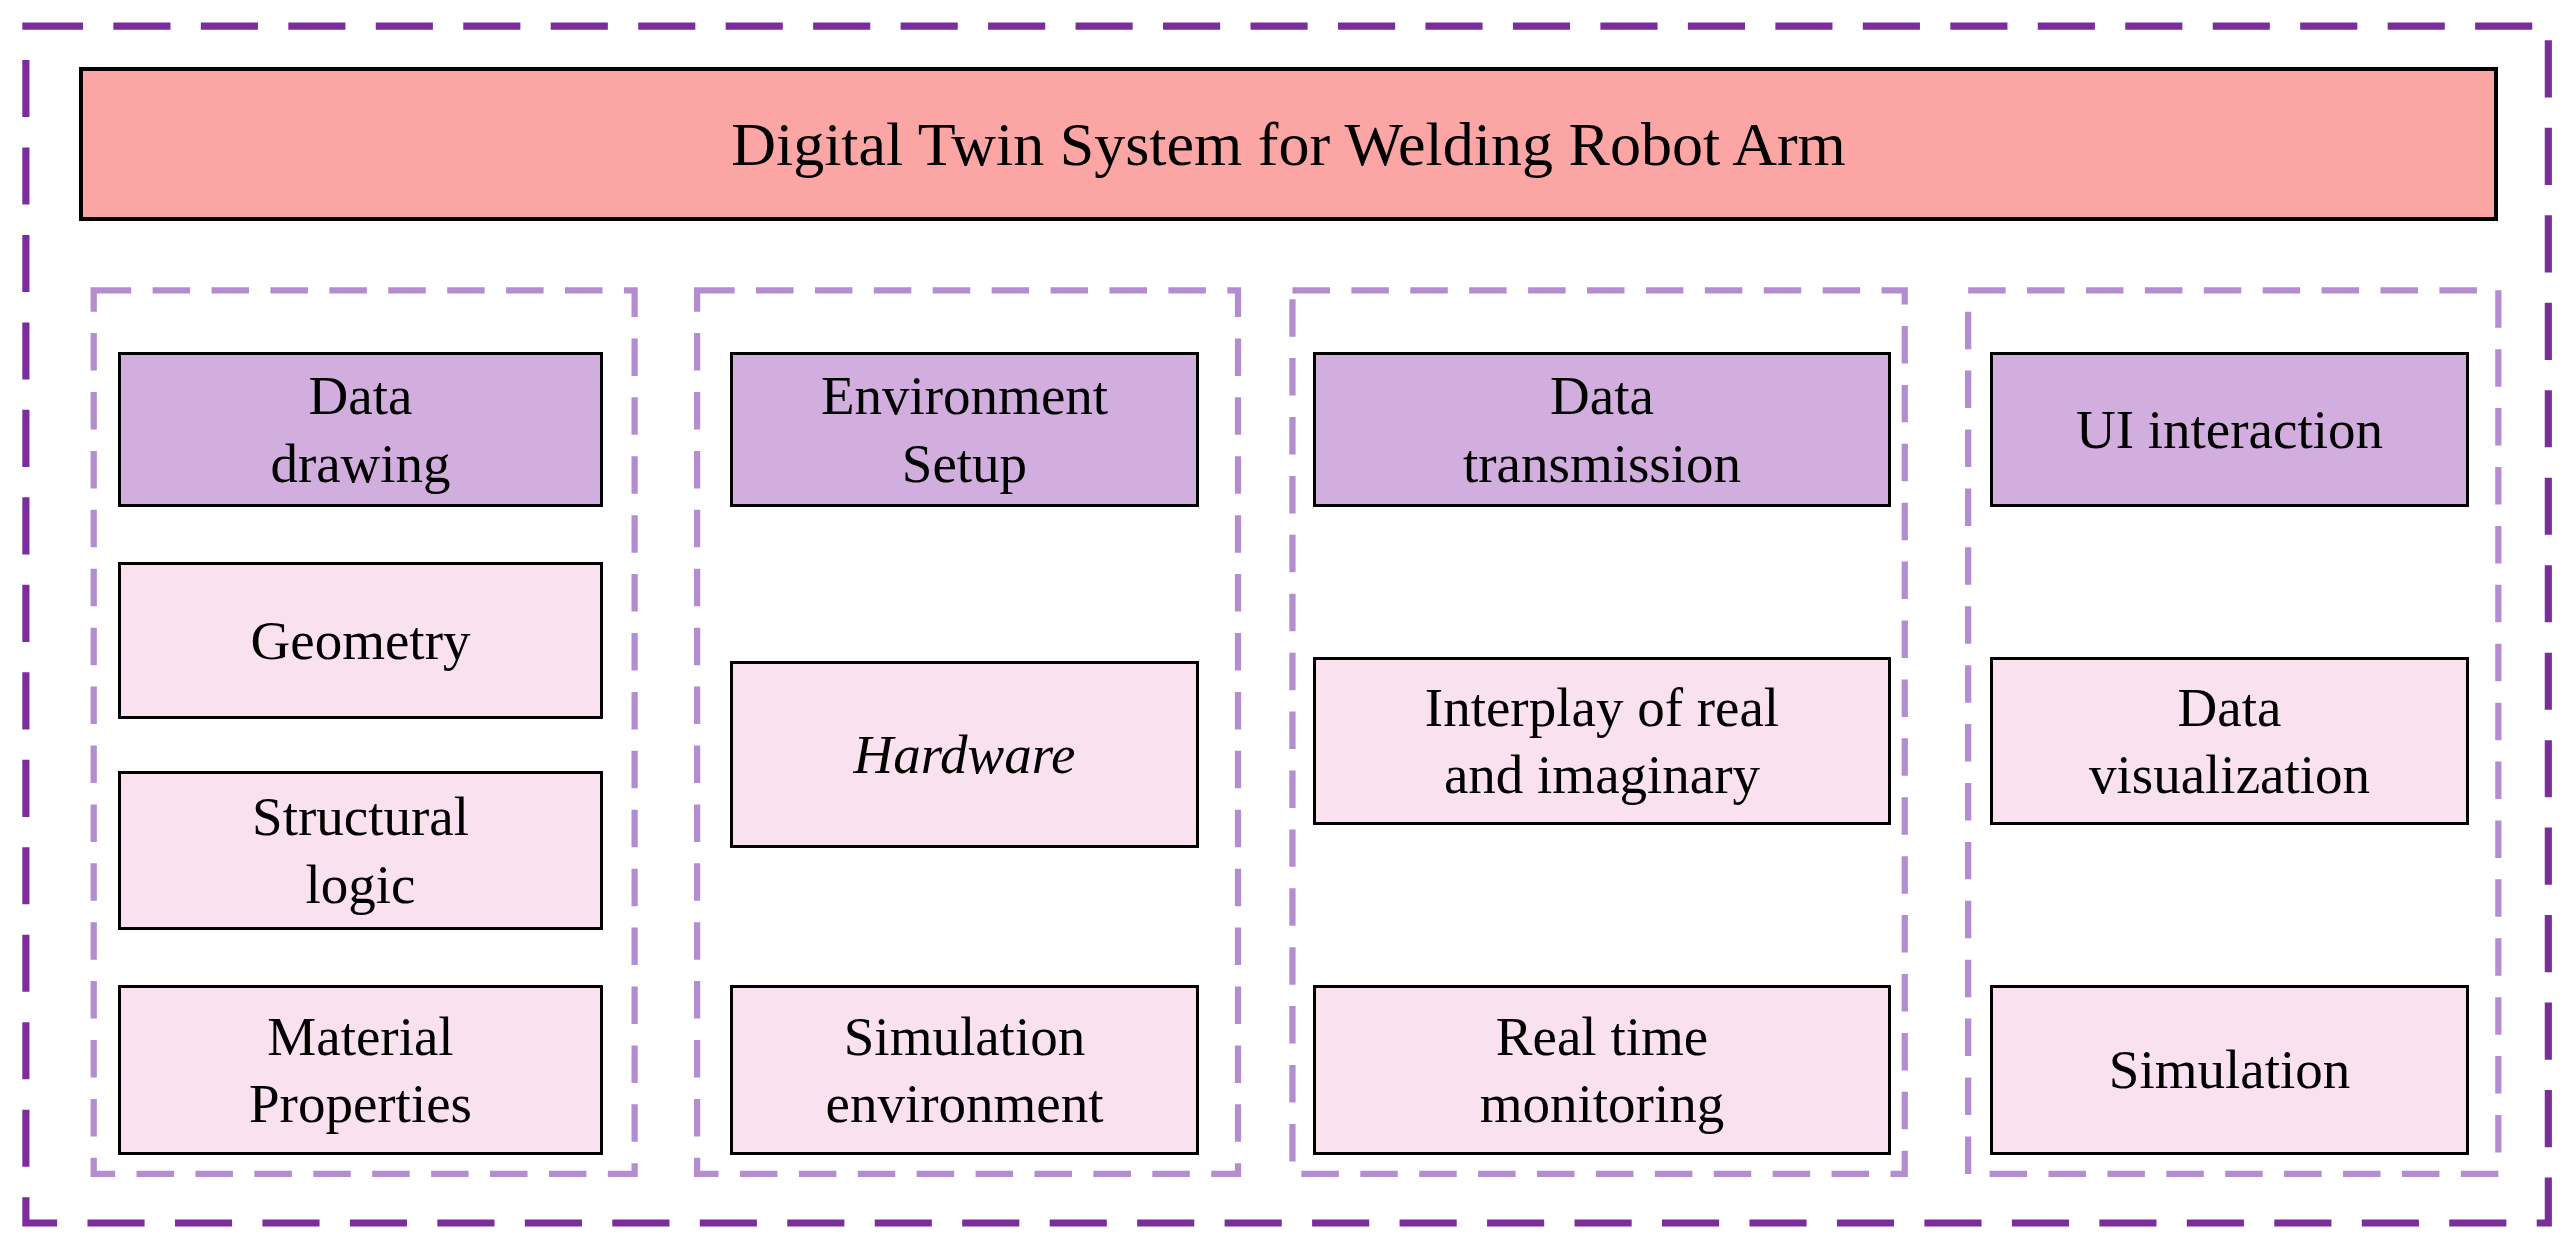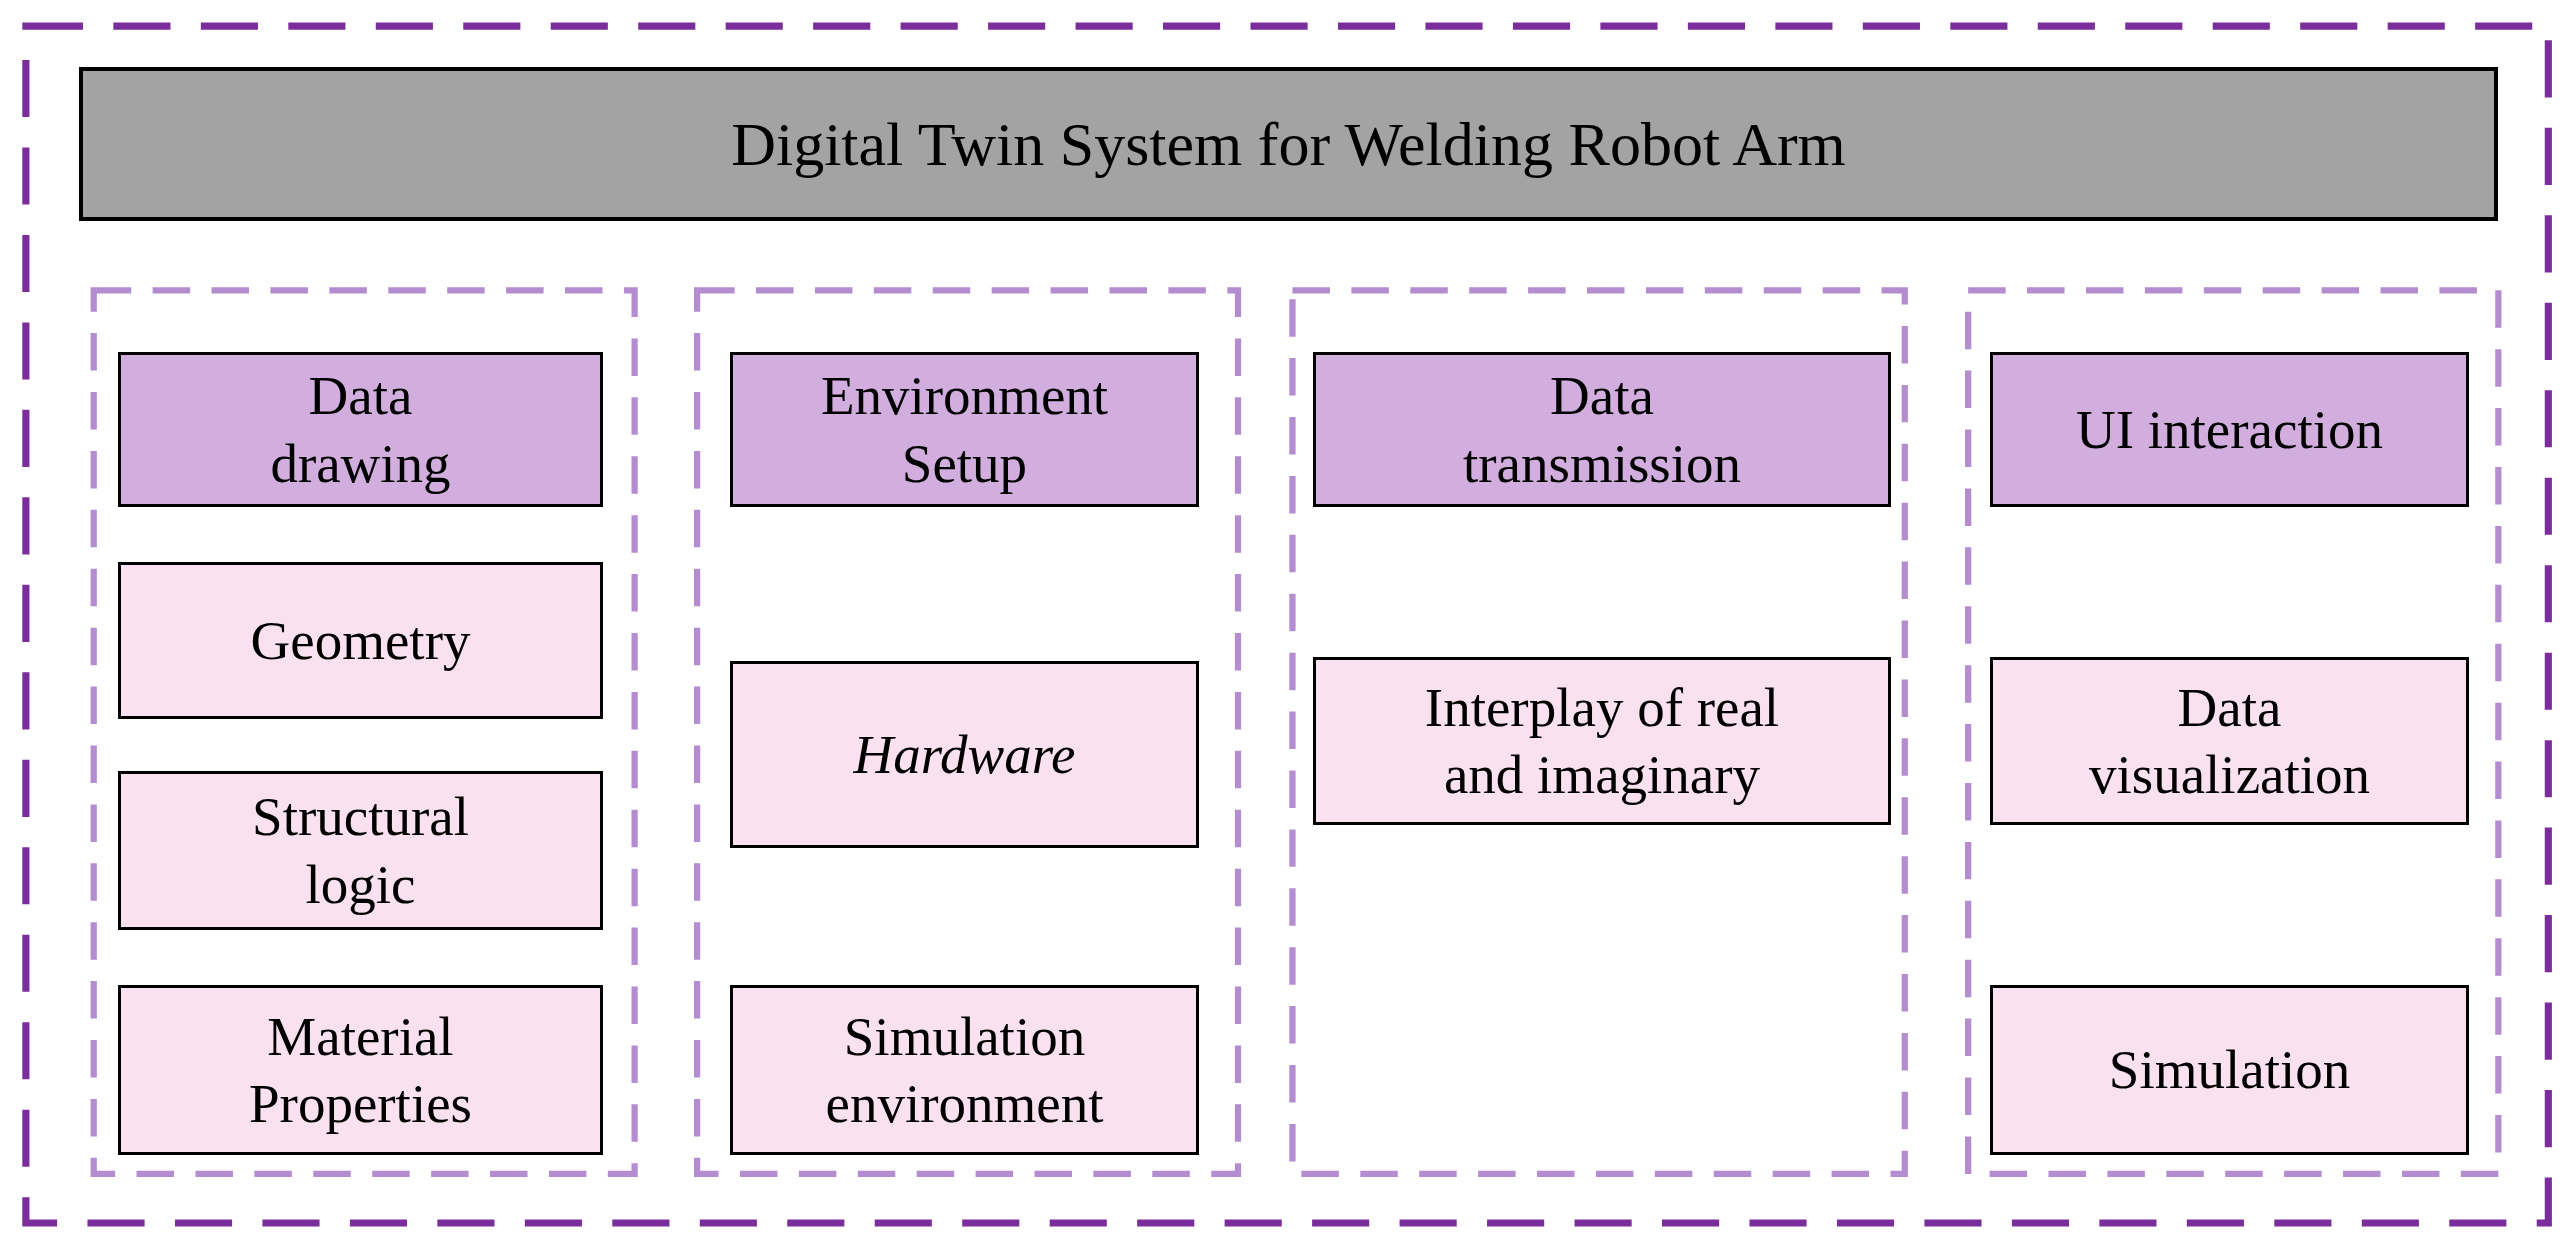--- a/index.html
+++ b/index.html
@@ -23,21 +23,21 @@
     width: 2576px;
     height: 1258px;
   }
   .title-bar {
     position: absolute;
     left: 79px;
     top: 67px;
     width: 2419px;
     height: 154px;
     box-sizing: border-box;
-    background: #a3a3a3;
+    background: #fca5a5;
     border: 4.5px solid #000000;
     display: flex;
     align-items: center;
     justify-content: center;
     font-size: 62px;
     text-align: center;
   }
   .box {
     position: absolute;
     box-sizing: border-box;
@@ -104,20 +104,22 @@
   <div class="box header-box c2 r0">Environment
 Setup</div>
   <div class="box item-box c2 r1">Hardware</div>
   <div class="box item-box c2 r2">Simulation
 environment</div>
 
   <div class="box header-box c3 r0">Data
 transmission</div>
   <div class="box item-box c3 r1">Interplay of real
 and imaginary</div>
+  <div class="box item-box c3 r2">Real time
+monitoring</div>
 
   <div class="box header-box c4 r0">UI interaction</div>
   <div class="box item-box c4 r1">Data
 visualization</div>
   <div class="box item-box c4 r2">Simulation</div>
 
 </div>
 
 
 </body></html>

